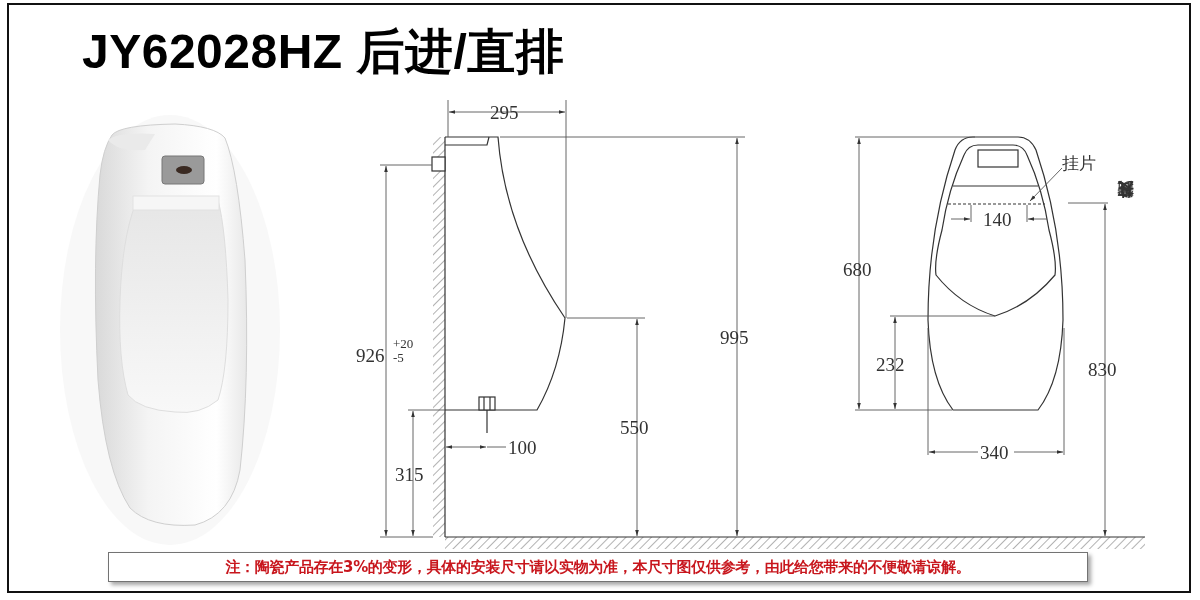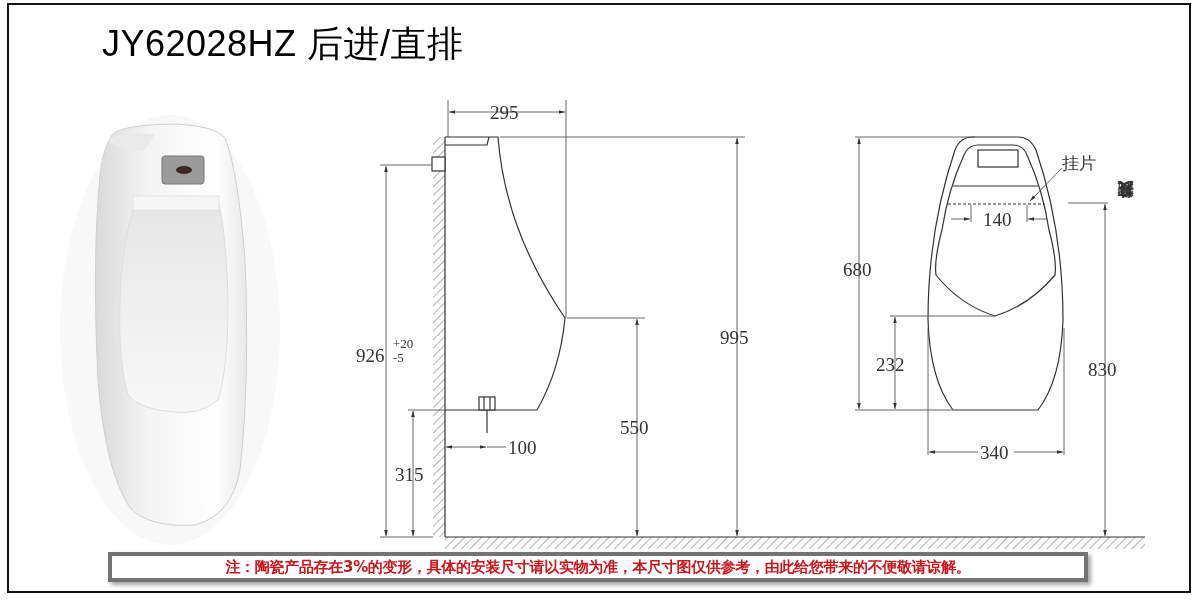--- a/index.html
+++ b/index.html
@@ -1,22 +1,22 @@
 <!DOCTYPE html>
 <html><head>
 <meta charset="utf-8">
 <style>
   html, body { margin:0; padding:0; background:#ffffff; }
   body { width:1200px; height:600px; position:relative; overflow:hidden; font-family:"Liberation Sans", sans-serif; }
   .frame { position:absolute; left:7px; top:3px; width:1184px; height:590px; border:2px solid #111; box-sizing:border-box; background:#fff; }
-  .title { position:absolute; left:82px; top:20px; font-family:"Liberation Sans", sans-serif; font-weight:normal; font-size:36px; color:#000; letter-spacing:0.5px;margin-left:20px; }
+  .title { position:absolute; left:82px; top:20px; font-family:"Liberation Sans", sans-serif; font-weight:bold; font-size:48px; color:#000; letter-spacing:0.5px; }
   svg.drawing { position:absolute; left:0; top:0; }
   .dim { font-family:"Liberation Serif", "DejaVu Serif", serif; font-size:19px; fill:#333; }
   .cjk { font-family:"DejaVu Serif", serif; font-size:17px; fill:#333; }
-  .note-box { position:absolute; left:108px; top:552px; width:980px; height:30px; background:#fff; border:4px solid #737373; box-shadow:3px 3px 4px rgba(0,0,0,0.35); box-sizing:border-box; display:flex; align-items:center; justify-content:center; }
+  .note-box { position:absolute; left:108px; top:552px; width:980px; height:30px; background:#fff; border:1px solid #737373; box-shadow:3px 3px 4px rgba(0,0,0,0.35); box-sizing:border-box; display:flex; align-items:center; justify-content:center; }
   .note-text { color:#c8161d; font-family:"DejaVu Sans", sans-serif; font-size:15px; font-weight:bold; letter-spacing:-0.3px; white-space:nowrap; }
 </style>
 </head>
 <body>
 
 <div class="frame"></div>
 
 <div class="title">JY62028HZ 后进/直排</div>
 
 <svg class="drawing" width="1200" height="600" viewBox="0 0 1200 600">

